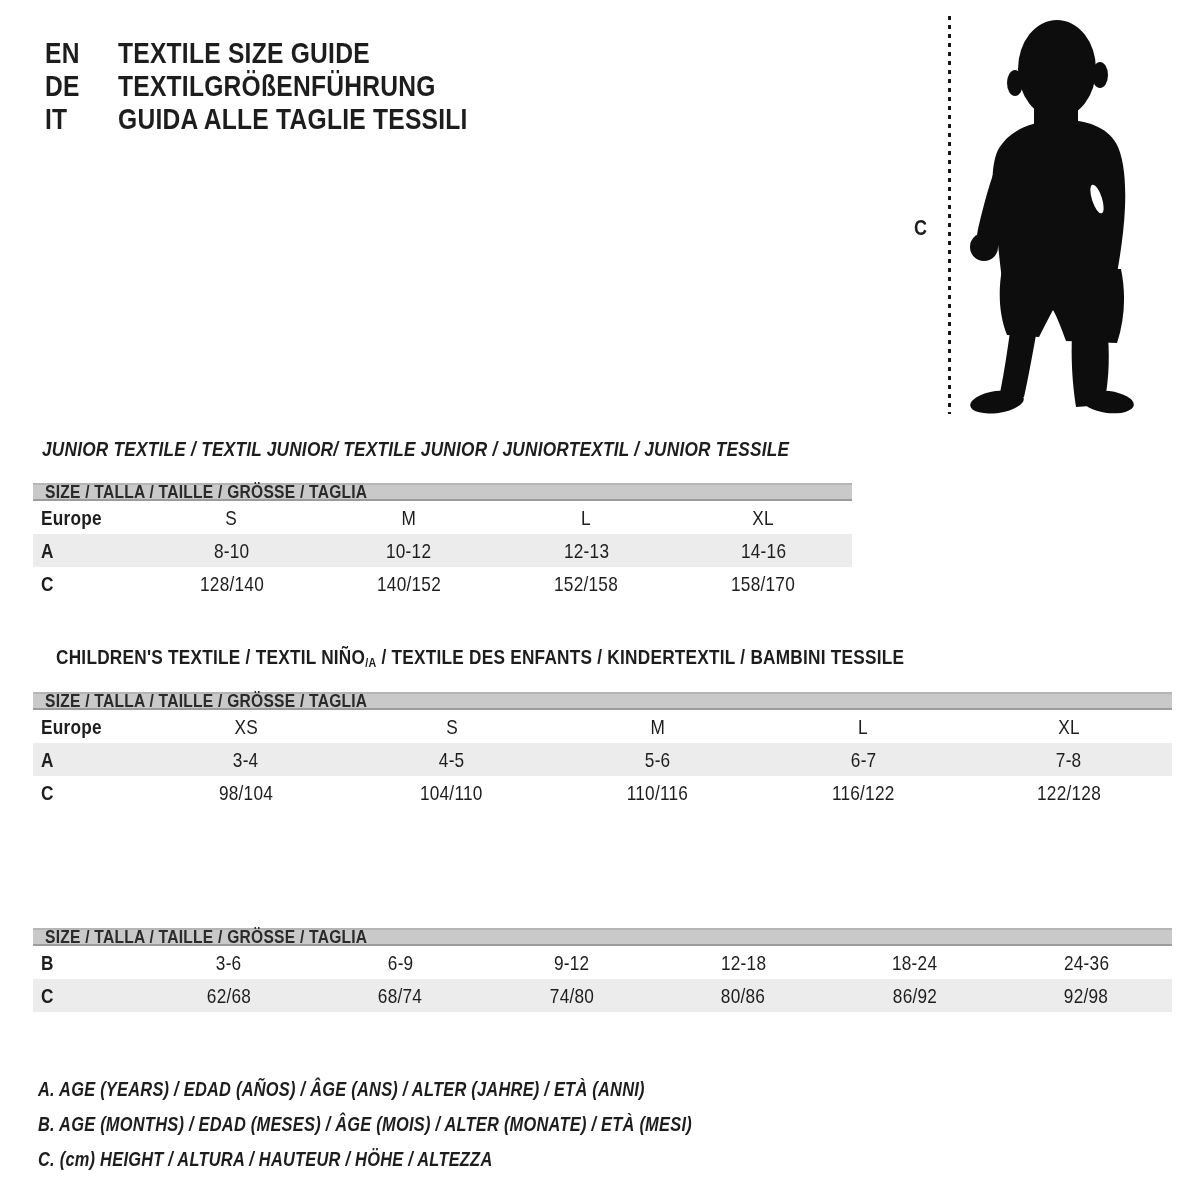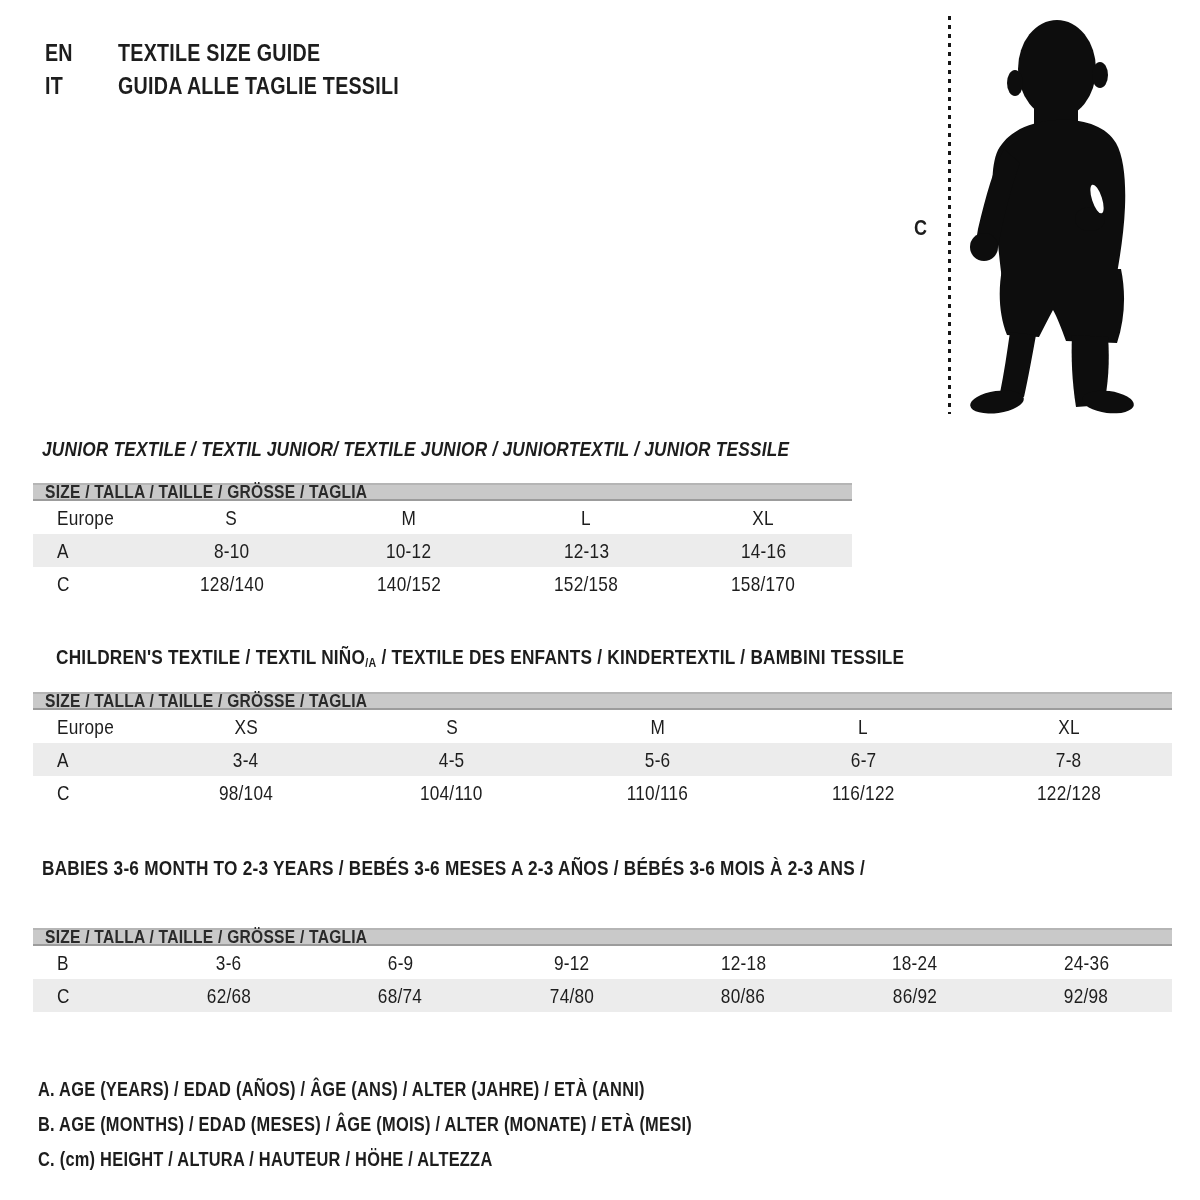--- a/index.html
+++ b/index.html
@@ -8,21 +8,21 @@
     background:#ffffff;color:#1d1d1d;
     font-family:"Liberation Sans", sans-serif;
   }
   
   .cond{display:inline-block;transform:scaleX(0.82);transform-origin:0 50%;white-space:nowrap;letter-spacing:0.3px;}
   .cond-c{transform-origin:50% 50%;}
 
   
   .langs{position:absolute;left:45px;top:36px;}
   .lang-row{display:grid;grid-template-columns:73px auto;height:33px;align-items:center;}
-  .lang-code,.lang-label{font-size:24px;font-weight:700;}
+  .lang-code,.lang-label{font-size:30px;font-weight:700;}
 
   
   .measure-line{
     position:absolute;left:948px;top:16px;width:3px;height:398px;
     background:repeating-linear-gradient(to bottom,#161616 0 4px,transparent 4px 9px);
   }
   .c-label{position:absolute;left:914px;top:215px;font-size:22px;font-weight:700;}
   .figure-svg{position:absolute;left:968px;top:17px;}
 
   
@@ -34,36 +34,40 @@
   .bar{
     height:18px;background:#c9c9c9;display:flex;align-items:center;
     border-top:2px solid #b5b5b5;border-bottom:2px solid #9c9c9c;box-sizing:border-box;
   }
   .bar-text{font-size:19px;font-weight:700;margin-left:12px;color:#2a2a2a;}
   .trow{display:grid;height:33px;align-items:center;}
   .cols4{grid-template-columns:110px repeat(4,1fr);}
   .cols5{grid-template-columns:110px repeat(5,1fr);}
   .cols6{grid-template-columns:110px repeat(6,1fr);}
   .shade{background:#ececec;}
-  .rlabel{padding-left:8px;font-size:21px;font-weight:400;margin-left:16px;}
+  .rlabel{padding-left:8px;font-size:21px;font-weight:700;}
   .cell{text-align:center;font-size:21px;font-weight:400;}
 
   
-  .footnotes{position:absolute;left:38px;top:1072px;}
+  .footnotes{position:absolute;left:38px;top:1072px;font-style:italic;}
   .foot-line{height:35px;display:flex;align-items:center;font-size:20px;font-weight:700;}
 </style>
 </head>
 <body>
 
 <div>
 
   <div class="langs">
     <div class="lang-row">
       <span class="lang-code"><span class="cond">EN</span></span>
       <span class="lang-label"><span class="cond">TEXTILE SIZE GUIDE</span></span>
+    </div>
+    <div class="lang-row">
+      <span class="lang-code"><span class="cond">DE</span></span>
+      <span class="lang-label"><span class="cond">TEXTILGRÖßENFÜHRUNG</span></span>
     </div>
     <div class="lang-row">
       <span class="lang-code"><span class="cond">IT</span></span>
       <span class="lang-label"><span class="cond">GUIDA ALLE TAGLIE TESSILI</span></span>
     </div>
   </div>
 
   <span class="c-label cond">C</span>
   <div class="measure-line"></div>
   <svg class="figure-svg" width="170" height="400" viewBox="0 0 170 400" aria-hidden="true">
@@ -142,21 +146,20 @@
       <span class="rlabel"><span class="cond">C</span></span>
       <span class="cell"><span class="cond cond-c">98/104</span></span>
       <span class="cell"><span class="cond cond-c">104/110</span></span>
       <span class="cell"><span class="cond cond-c">110/116</span></span>
       <span class="cell"><span class="cond cond-c">116/122</span></span>
       <span class="cell"><span class="cond cond-c">122/128</span></span>
     </div>
   </div>
 
   <div class="title" style="left:42px;top:853px;">
-    <div><span class="cond">BABIES 3-6 MONTH TO 2-3 YEARS / BEBÉS 3-6 MESES A 2-3 AÑOS / BÉBÉS 3-6 MOIS À 2-3 ANS /</span></div>
   </div>
   <div class="table" style="left:33px;top:928px;width:1139px;">
     <div class="bar">
       <span class="bar-text cond">SIZE / TALLA / TAILLE / GRÖSSE / TAGLIA</span>
     </div>
     <div class="trow cols6">
       <span class="rlabel"><span class="cond">B</span></span>
       <span class="cell"><span class="cond cond-c">3-6</span></span>
       <span class="cell"><span class="cond cond-c">6-9</span></span>
       <span class="cell"><span class="cond cond-c">9-12</span></span>

